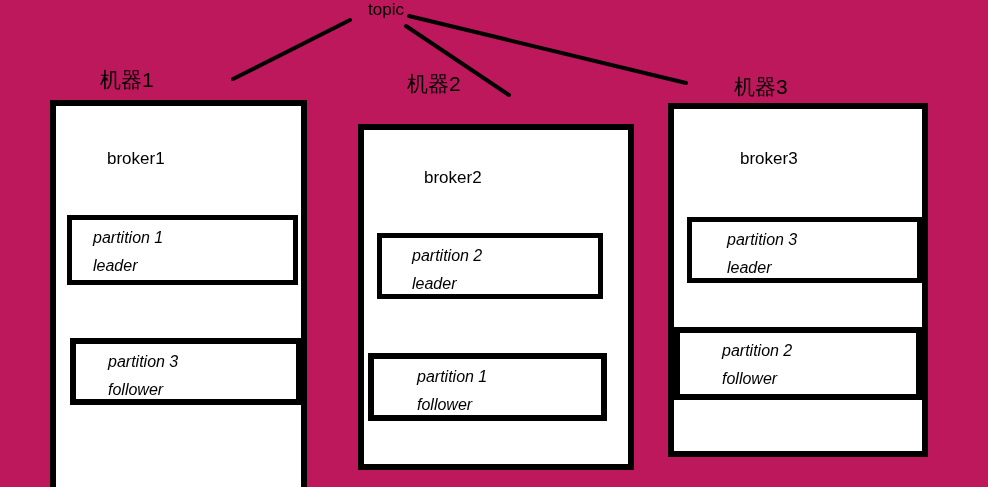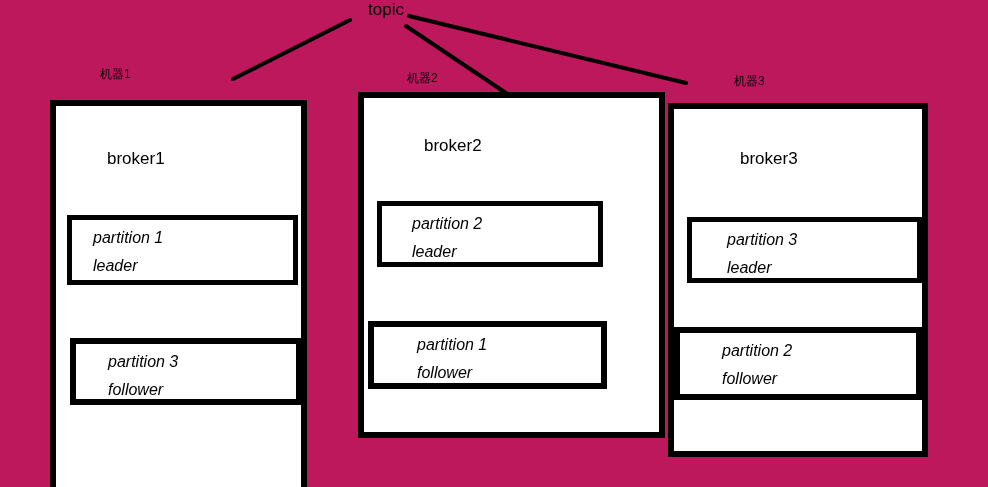--- a/index.html
+++ b/index.html
@@ -29,21 +29,21 @@
   }
   .topic-label {
     position: absolute;
     left: 368px;
     top: 0px;
     font-size: 17px;
     white-space: nowrap;
   }
   .machine-label {
     position: absolute;
-    font-size: 12px;
+    font-size: 21px;
     white-space: nowrap;
   }
   .broker-box {
     position: absolute;
     border: 6px solid #000000;
     box-sizing: border-box;
     background: #ffffff;
   }
   .broker-title {
     position: absolute;
@@ -96,21 +96,21 @@
       <div>partition 1</div>
       <div>leader</div>
     </div>
     <div class="pbox thick" style="left:14px; top:232px; width:232px; height:67px; padding-left:32px">
       <div>partition 3</div>
       <div>follower</div>
     </div>
   </div>
 
   <div class="machine-label" style="left:407px; top:70px">机器2</div>
-  <div class="broker-box" style="left:358px; top:92px; width:307px; height:346px">
+  <div class="broker-box" style="left:358px; top:124px; width:276px; height:346px">
     <div class="broker-title" style="left:60px; top:38px">broker2</div>
     <div class="pbox" style="left:13px; top:103px; width:226px; height:66px; padding-left:30px">
       <div>partition 2</div>
       <div>leader</div>
     </div>
     <div class="pbox thick" style="left:4px; top:223px; width:239px; height:68px; padding-left:43px">
       <div>partition 1</div>
       <div>follower</div>
     </div>
   </div>

